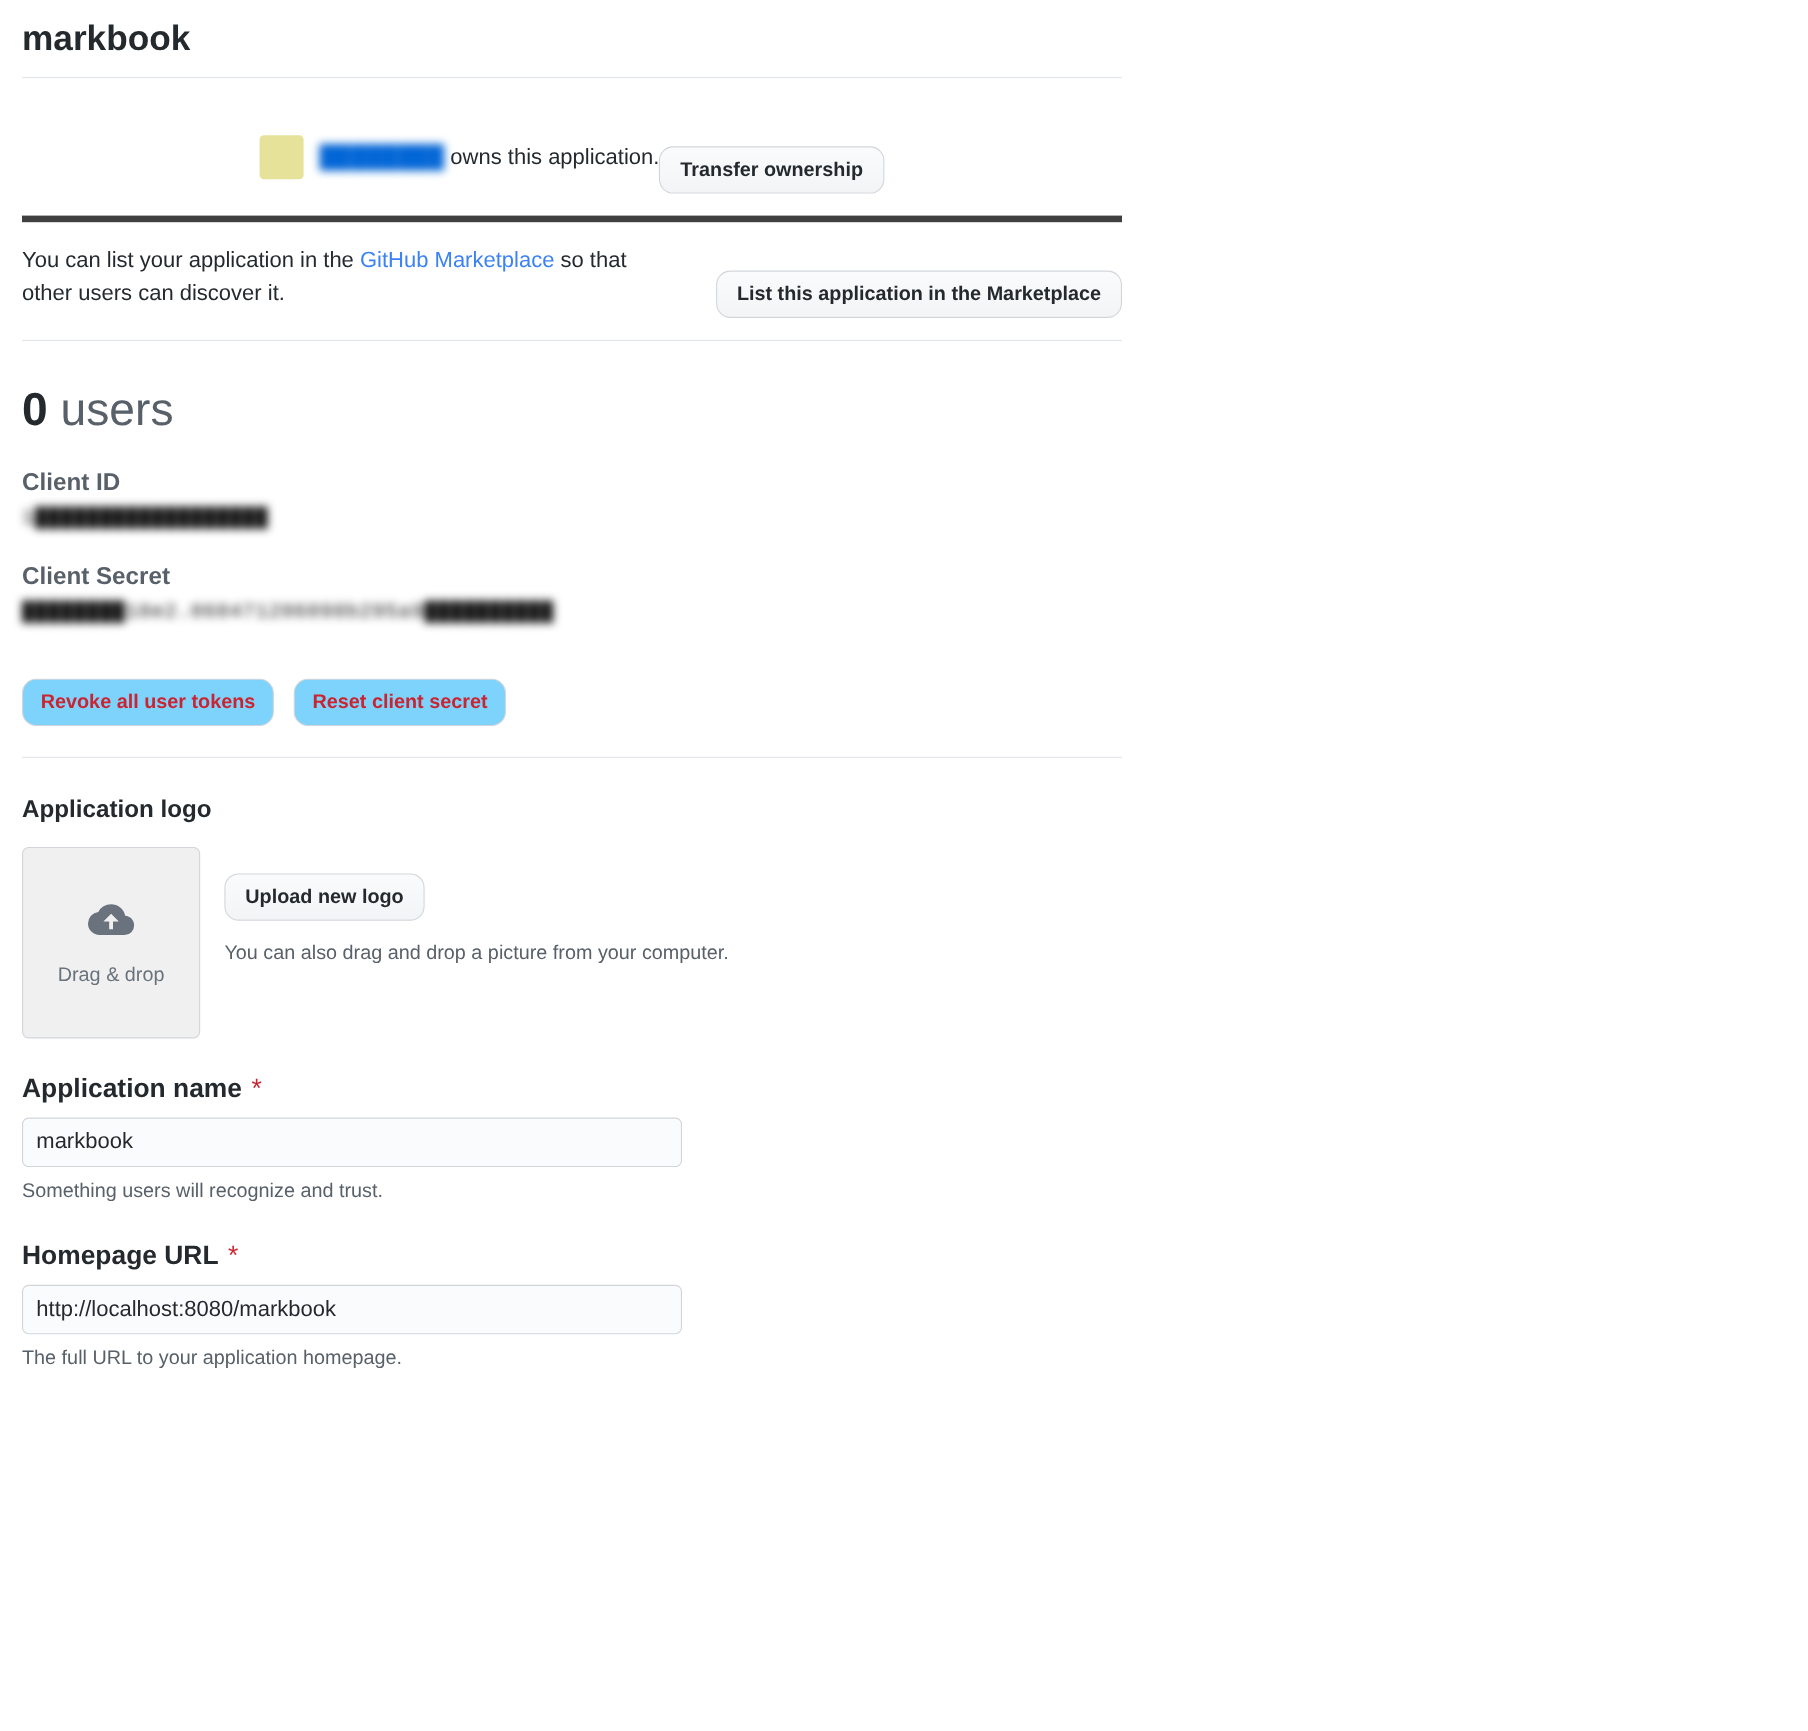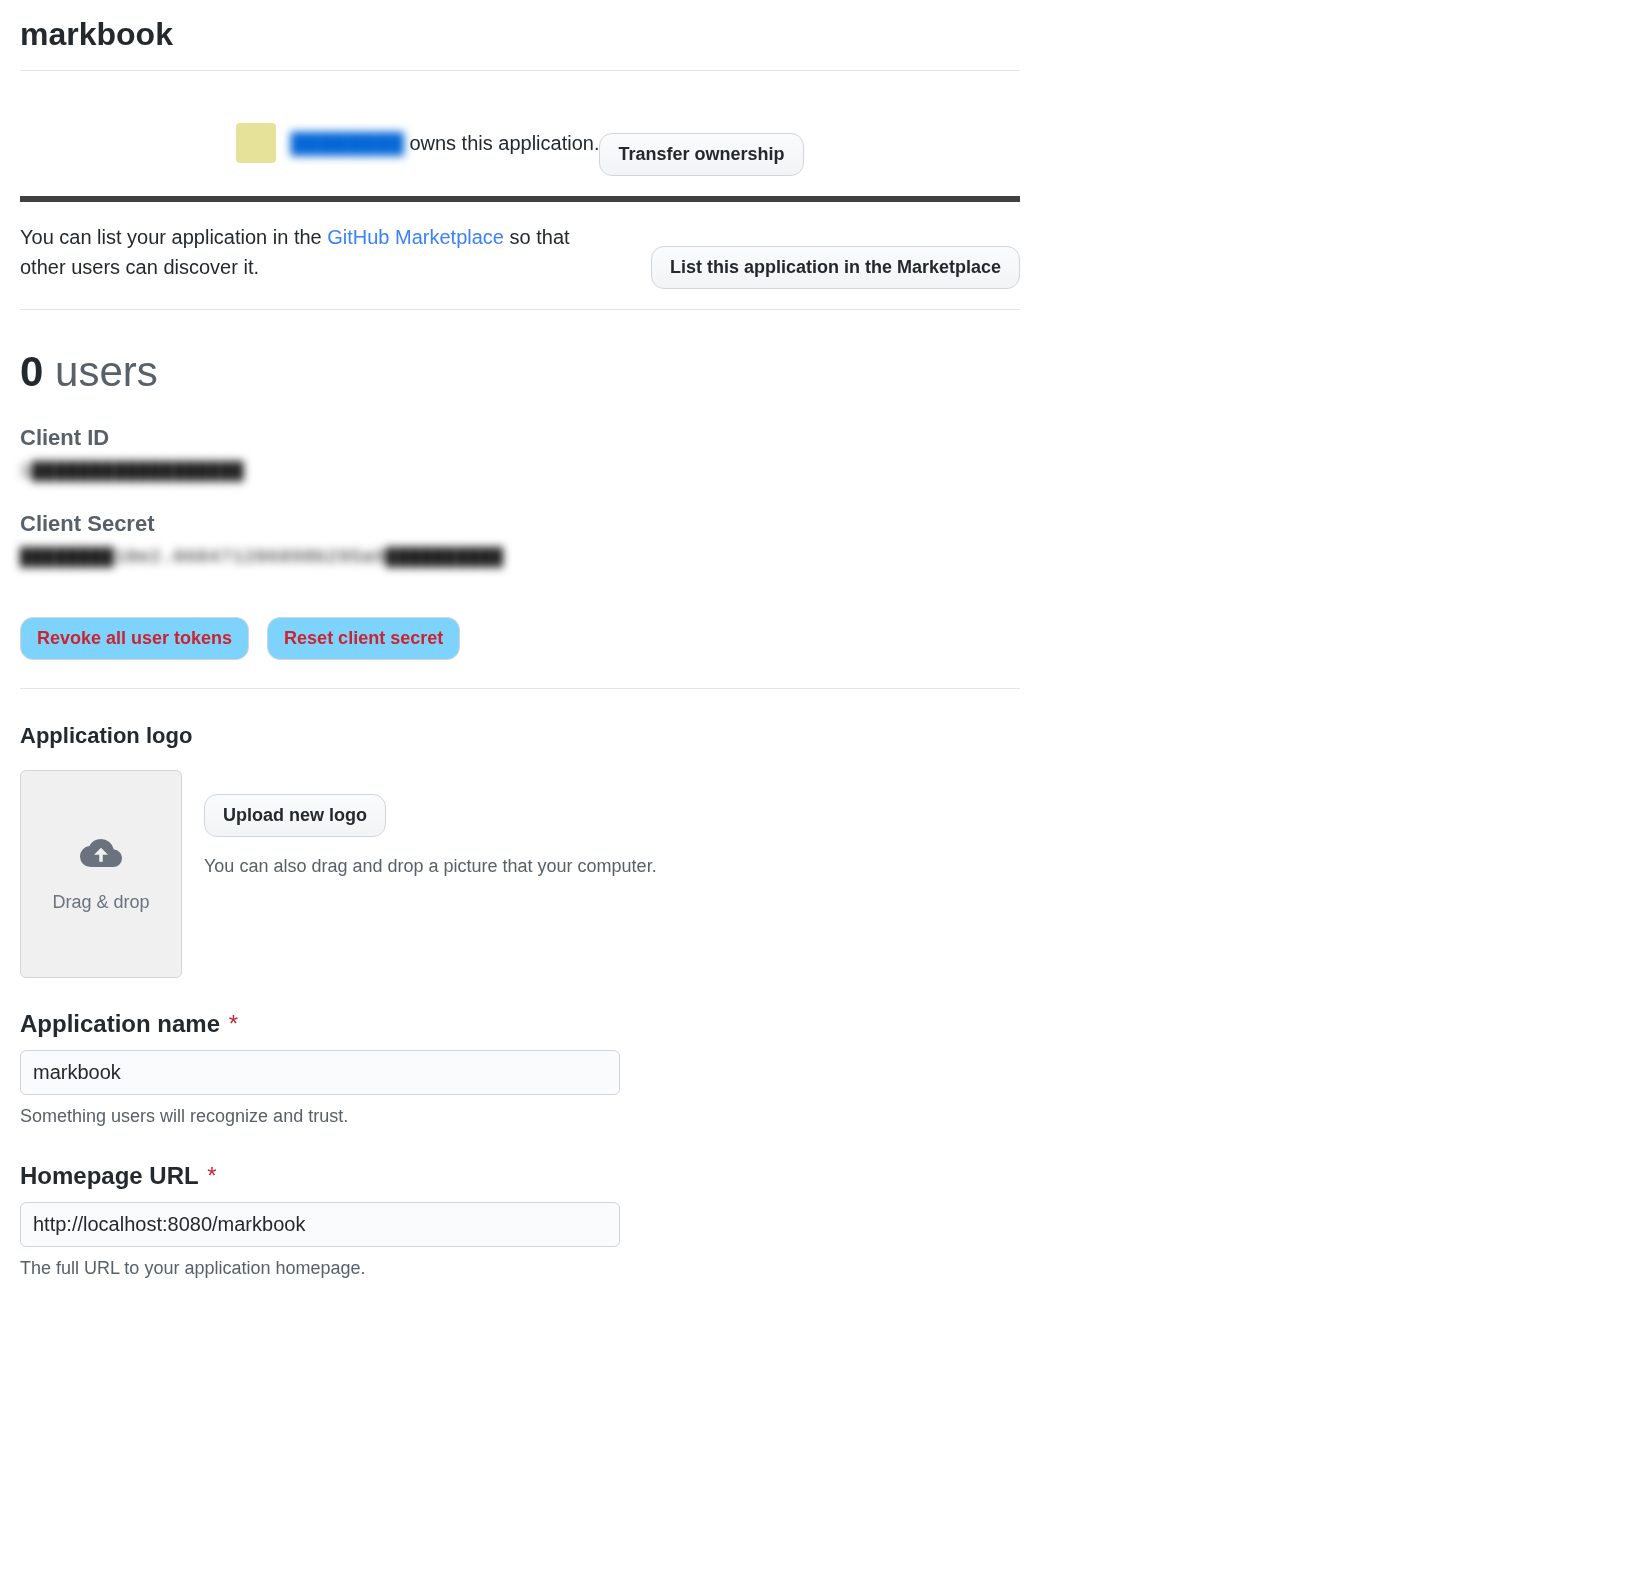--- a/index.html
+++ b/index.html
@@ -95,21 +95,21 @@
     border-bottom: 1px solid #e1e4e8;
   }
   .logo-heading {
     font-size: 22px;
     font-weight: 700;
     margin: 30px 0 18px 0;
     color: #24292e;
   }
   .logo-row { display: flex; align-items: flex-start; gap: 22px; }
   .dropzone {
-    width: 162px; height: 208px;
+    width: 162px; height: 174px;
     border: 1px solid #d1d5da;
     border-radius: 6px;
     background: #f0f0f0;
     display: flex;
     flex-direction: column;
     align-items: center;
     justify-content: center;
     color: #6a737d;
     cursor: pointer;
   }
@@ -196,21 +196,21 @@
     <div class="dropzone">
       <span>
         <svg viewBox="0 0 24 24">
             <path d="M19.35 10.04A7.49 7.49 0 0 0 12 4a7.49 7.49 0 0 0-6.65 4.04A5.994 5.994 0 0 0 0 14a6 6 0 0 0 6 6h13a5 5 0 0 0 5-5c0-2.64-2.05-4.78-4.65-4.96zM13 13v4h-2v-4H8l4-4 4 4h-3z"></path>
           </svg>
       </span>
       <span class="dropzone-text">Drag &amp; drop</span>
     </div>
     <div class="upload-col">
       <button class="btn">Upload new logo</button>
-      <div class="hint">You can also drag and drop a picture that your computer.</div>
+      <div class="hint">You can also drag and drop a picture from your computer.</div>
     </div>
   </div>
 
   <div class="form-group">
     <label class="form-label">
       <span>Application name</span><span class="req"> *</span>
     </label>
     <input type="text" class="text-input" value="markbook" style="">
     <div class="form-hint">Something users will recognize and trust.</div>
   </div>

